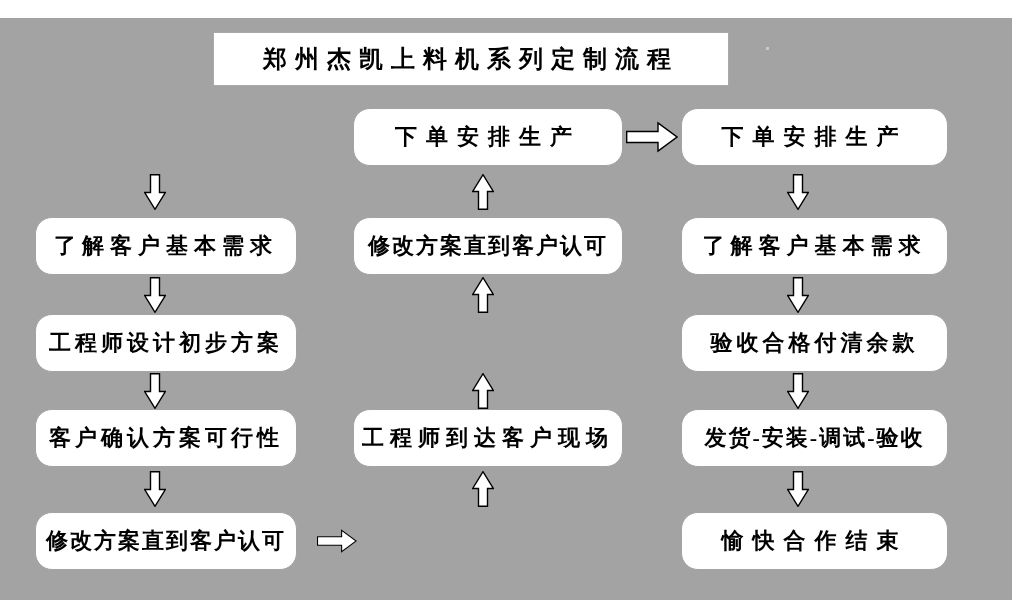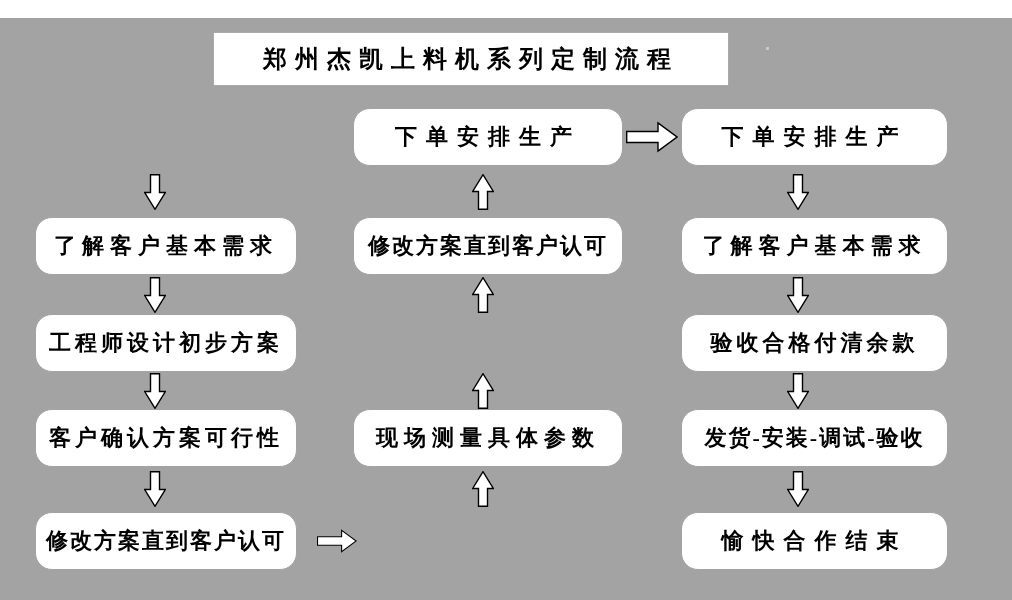--- a/index.html
+++ b/index.html
@@ -54,21 +54,21 @@
   <div class="title-box">郑州杰凯上料机系列定制流程</div>
   <div class="stray-dot"></div>
 
   <div class="box col-left r2 ls6">了解客户基本需求</div>
   <div class="box col-left r3 ls4">工程师设计初步方案</div>
   <div class="box col-left r4 ls4">客户确认方案可行性</div>
   <div class="box col-left r5 ls2">修改方案直到客户认可</div>
 
   <div class="box col-mid r1 ls8">下单安排生产</div>
   <div class="box col-mid r2 ls2">修改方案直到客户认可</div>
-  <div class="box col-mid r4 ls6">现场测量具体参数</div>
+  <div class="box col-mid r4 ls6">工程师到达客户现场</div>
 
   <div class="box col-right r1 ls8">下单安排生产</div>
   <div class="box col-right r2 ls6">了解客户基本需求</div>
   <div class="box col-right r3 ls4">验收合格付清余款</div>
   <div class="box col-right r4 ls2">发货-安装-调试-验收</div>
   <div class="box col-right r5 ls8">愉快合作结束</div>
 
   <div class="arrow ax-left ay1">
     <svg viewBox="0 0 22 36">
         <polygon points="6.5,0.7 15.5,0.7 15.5,18.5 21.3,18.5 11,35.3 0.7,18.5 6.5,18.5" fill="#ffffff" stroke="#000000" stroke-width="1.4"></polygon>

